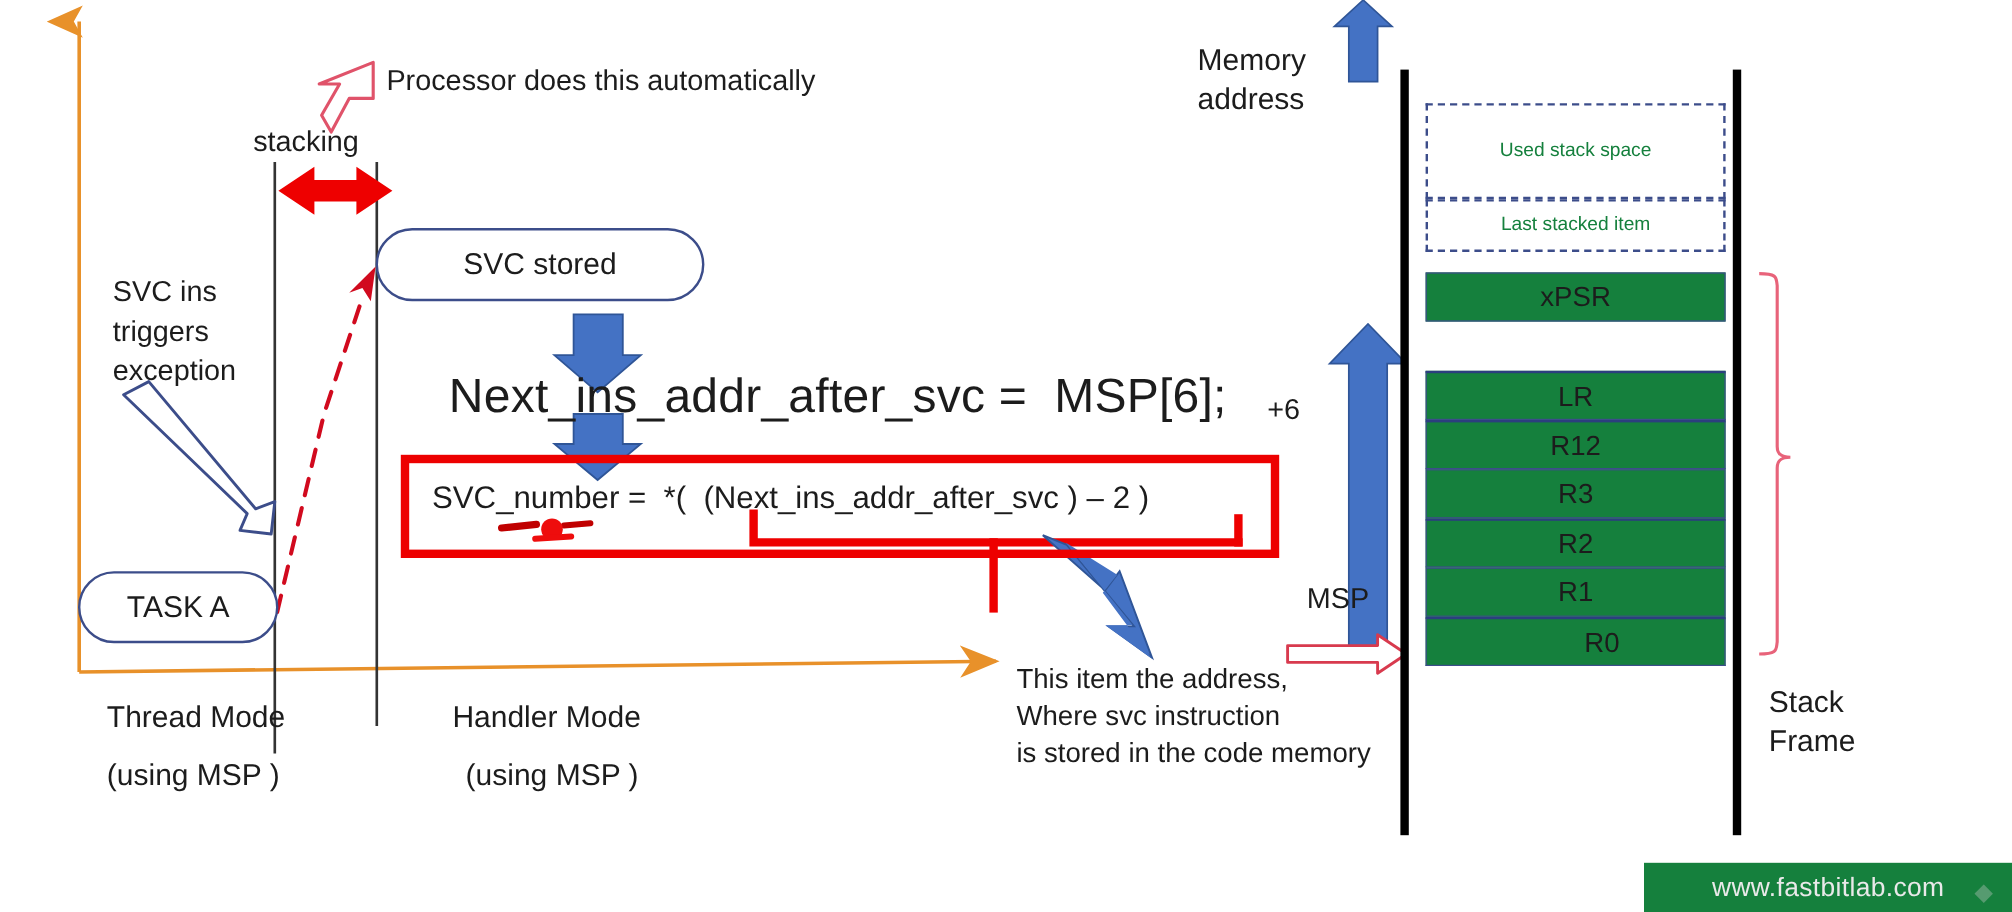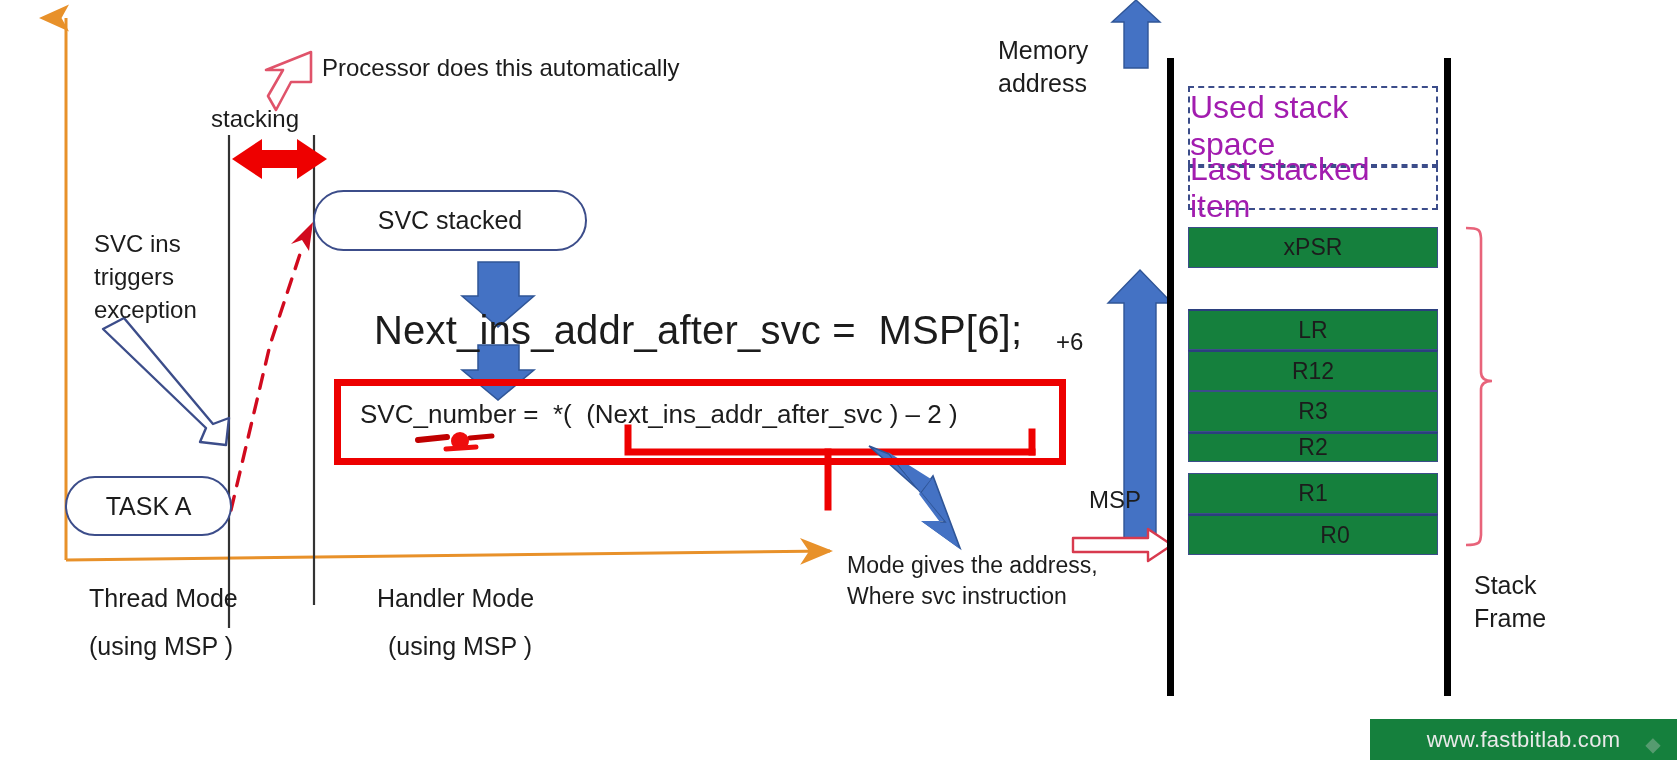--- a/index.html
+++ b/index.html
@@ -27,21 +27,21 @@
   
   .stackbox{position:absolute;}
   .srow{
     position:absolute;left:0;right:0;border:1px solid #3c4d8a;background:#15803d;
     display:flex;align-items:center;justify-content:center;font-size:23px;color:#1c1c1c;
     box-sizing:border-box;
   }
   .srow.thick{border-top:2px solid #2b3f7e;}
   .dashbox{
     position:absolute;border:2px dashed #3c4d8a;background:#fff;
-    display:flex;align-items:center;justify-content:center;font-size:32px;color:#a21caf;
+    display:flex;align-items:center;justify-content:center;font-size:16px;color:#15803d;
     box-sizing:border-box;
   }
   .blackbar{position:absolute;background:#000;width:7px;}
 
   
   .redbox{position:absolute;border:7px solid #ed0000;background:transparent;box-sizing:border-box;}
 
   .watermark{
     position:absolute;background:#15803d;color:#e9e9e9;
     font-size:22px;display:flex;align-items:center;justify-content:center;
@@ -133,21 +133,21 @@
       <path d="M1466,228 C1482,228 1480,232 1481,238 L1481,372 C1481,378 1484,381 1492,381
                C1484,381 1481,384 1481,390 L1481,535 C1480,541 1482,545 1466,545"></path>
     </g>
   </svg>
 
   <div class="txt t-md" style="left:322px;top:53px;">Processor does this automatically</div>
 
   <div class="txt t-md" style="left:211px;top:104px;">stacking</div>
 
   <div class="pill" style="left:313px;top:190px;width:270px;height:57px;">
-    <span>SVC stacked</span>
+    <span>SVC stored</span>
   </div>
 
   <div class="txt t-md" style="left:94px;top:229px;">SVC ins</div>
   <div class="txt t-md" style="left:94px;top:262px;">triggers</div>
   <div class="txt t-md" style="left:94px;top:295px;">exception</div>
 
   <div class="pill" style="left:65px;top:476px;width:163px;height:56px;">
     <span>TASK A</span>
   </div>
 
@@ -180,36 +180,37 @@
     </div>
     <div class="srow thick" style="top:223px;height:41px;">
       <span>LR</span>
     </div>
     <div class="srow thick" style="top:264px;height:41px;">
       <span>R12</span>
     </div>
     <div class="srow" style="top:305px;height:41px;">
       <span>R3</span>
     </div>
-    <div class="srow thick" style="top:346px;height:30px;">
+    <div class="srow thick" style="top:346px;height:41px;">
       <span>R2</span>
     </div>
     <div class="srow" style="top:387px;height:41px;">
       <span>R1</span>
     </div>
     <div class="srow thick" style="top:428px;height:41px;padding-left:44px;">
       <span>R0</span>
     </div>
   </div>
 
   <div class="txt t-lg" style="left:1474px;top:570px;">Stack</div>
   <div class="txt t-lg" style="left:1474px;top:603px;">Frame</div>
 
-  <div class="txt t-sm" style="left:847px;top:551px;">Mode gives the address,</div>
+  <div class="txt t-sm" style="left:847px;top:551px;">This item the address,</div>
   <div class="txt t-sm" style="left:847px;top:582px;">Where svc instruction</div>
+  <div class="txt t-sm" style="left:847px;top:613px;">is stored in the code memory</div>
 
   <div class="txt t-lg" style="left:89px;top:583px;">Thread Mode</div>
   <div class="txt t-lg" style="left:89px;top:631px;">(using MSP )</div>
 
   <div class="txt t-lg" style="left:377px;top:583px;">Handler Mode</div>
   <div class="txt t-lg" style="left:388px;top:631px;">(using MSP )</div>
 
   <div class="watermark" style="left:1370px;top:719px;width:307px;height:41px;">
     <span>www.fastbitlab.com</span>
     <span class="wm-glyph">◆</span>

